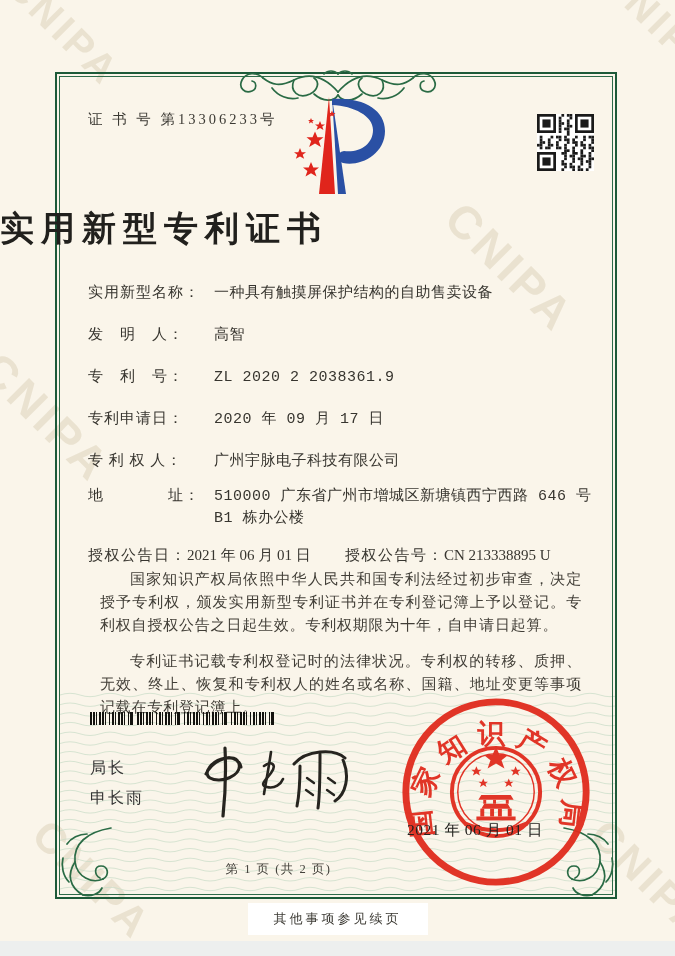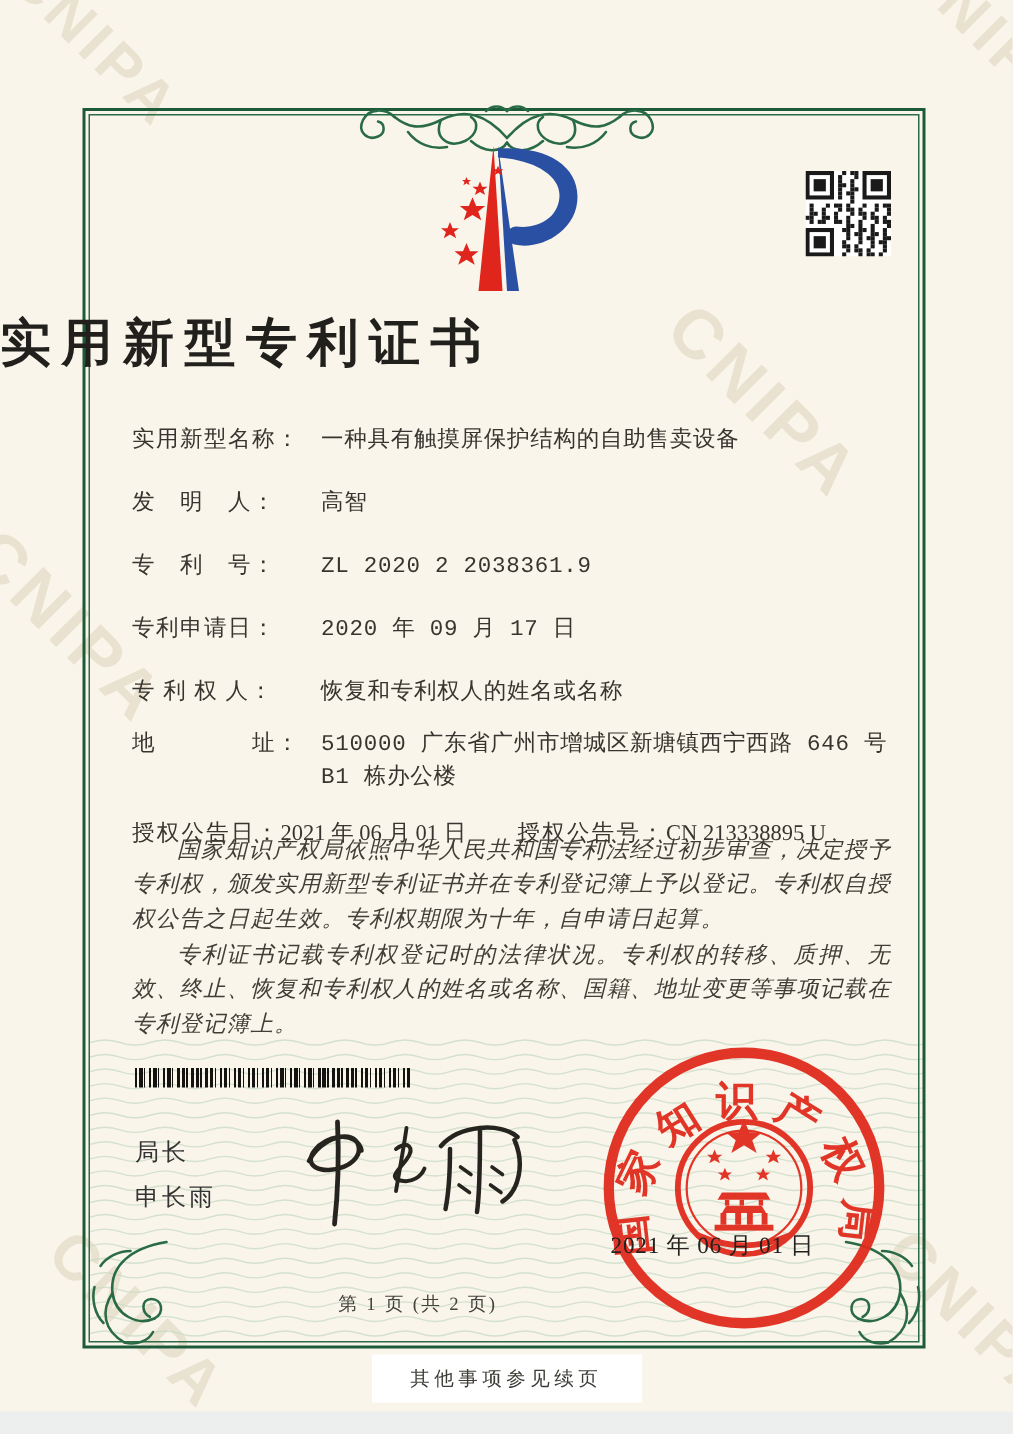--- a/index.html
+++ b/index.html
@@ -19,21 +19,21 @@
   .title{position:absolute;left:0;top:206px;width:675px;text-align:left;font-size:34px;font-weight:bold;
          letter-spacing:7px;color:#21201d;}
   .frow{position:absolute;left:88px;width:508px;font-size:15px;}
   .frow .flabel{position:absolute;left:0;top:0;white-space:pre;letter-spacing:1px;}
   .frow .fvalue{position:absolute;left:126px;top:0;width:396px;letter-spacing:0.5px;line-height:22px;font-family:Liberation Mono, monospace;}
   .grow{position:absolute;left:88px;top:534px;width:508px;font-size:15px;margin-top:12px;}
   .grow .g2{position:absolute;left:257px;top:0;white-space:nowrap;}
   .grow .glabel{letter-spacing:1.5px;}
   .paras{position:absolute;left:88px;top:556px;width:506px;font-size:15px;line-height:23.2px;
          text-align:justify;letter-spacing:0.8px;color:#413e37;}
-  .paras p{margin:0;text-indent:2em;font-style:italic;}
+  .paras p{margin:12px;text-indent:2em;}
   .barcode{position:absolute;left:90px;top:712px;width:184px;height:13px;
      background:repeating-linear-gradient(90deg,#14130f 0 1.5px,transparent 1.5px 2.8px,#14130f 2.8px 5px,
      transparent 5px 6px,#14130f 6px 6.8px,transparent 6.8px 9.4px);}
   .sig-title{position:absolute;left:90px;top:758px;font-size:16px;letter-spacing:2px;color:#333;}
   .sig-name{position:absolute;left:90px;top:788px;font-size:16px;letter-spacing:2px;color:#333;}
   .sig-svg{position:absolute;left:192px;top:740px;}
   .seal{position:absolute;left:398px;top:694px;z-index:4;opacity:0.95;mix-blend-mode:multiply;}
   .seal-date{position:absolute;left:407px;top:820px;font-size:15.5px;color:#23221f;letter-spacing:0.5px;
              z-index:5;white-space:nowrap;}
   .pageinfo{position:absolute;left:0;top:861px;width:557px;text-align:center;font-size:12.5px;
@@ -120,20 +120,21 @@
       <path d="M18,38 C10,50 12,63 26,71"></path>
       <path d="M46,55 C53,51 51,42 44,42 C37,42 37,51 43,54"></path>
       <path d="M26,71 C34,73 42,70 45,64"></path>
       <path d="M10,20 C14,14 22,10 30,10"></path>
       <path d="M6,34 C4,42 6,52 12,58"></path>
     </g>
   </svg>
 
   <div class="content">
 
+    <div class="certno">证 书 号 第13306233号</div>
 
     <svg class="logo" width="112" height="102" viewBox="0 0 112 102">
       <path d="M46,3 C76,1 99,13 99,35 C99,59 73,71 57,67 C50,65 50,56 58,55 C74,57 87,48 87,34 C87,20 68,10 46,9 Z" fill="#2a50a4"></path>
       <polygon points="43,1 49,98 33,98" fill="#e0251c"></polygon>
       <polygon points="46,1 60,98 52,98" fill="#2a50a4"></polygon>
       <g fill="#e0251c">
         <path transform="translate(46,18) scale(0.35)" d="M0,-10 L2.9,-3.1 10,-3.1 4.5,1.2 6.9,8.1 0,4 -6.9,8.1 -4.5,1.2 -10,-3.1 -2.9,-3.1 Z"></path>
         <path transform="translate(34,30) scale(0.5)" d="M0,-10 L2.9,-3.1 10,-3.1 4.5,1.2 6.9,8.1 0,4 -6.9,8.1 -4.5,1.2 -10,-3.1 -2.9,-3.1 Z"></path>
         <path transform="translate(25,25) scale(0.3)" d="M0,-10 L2.9,-3.1 10,-3.1 4.5,1.2 6.9,8.1 0,4 -6.9,8.1 -4.5,1.2 -10,-3.1 -2.9,-3.1 Z"></path>
         <path transform="translate(29,44) scale(0.85)" d="M0,-10 L2.9,-3.1 10,-3.1 4.5,1.2 6.9,8.1 0,4 -6.9,8.1 -4.5,1.2 -10,-3.1 -2.9,-3.1 Z"></path>
@@ -276,21 +277,21 @@
     <div class="frow" style="top:367px;">
       <span class="flabel">专　利　号：</span>
       <span class="fvalue">ZL 2020 2 2038361.9</span>
     </div>
     <div class="frow" style="top:409px;">
       <span class="flabel">专利申请日：</span>
       <span class="fvalue">2020 年 09 月 17 日</span>
     </div>
     <div class="frow" style="top:451px;">
       <span class="flabel">专 利 权 人：</span>
-      <span class="fvalue">恢复和专利权人的姓名或名称</span>
+      <span class="fvalue">广州宇脉电子科技有限公司</span>
     </div>
     <div class="frow" style="top:486px;">
       <span class="flabel">地　　　　址：</span>
       <span class="fvalue">510000 广东省广州市增城区新塘镇西宁西路 646 号 B1 栋办公楼</span>
     </div>
 
     <div class="grow">
       <span class="glabel">授权公告日：</span><span>2021 年 06 月 01 日</span>
       <span class="g2"><span class="glabel">授权公告号：</span><span>CN 213338895 U</span></span>
     </div>

